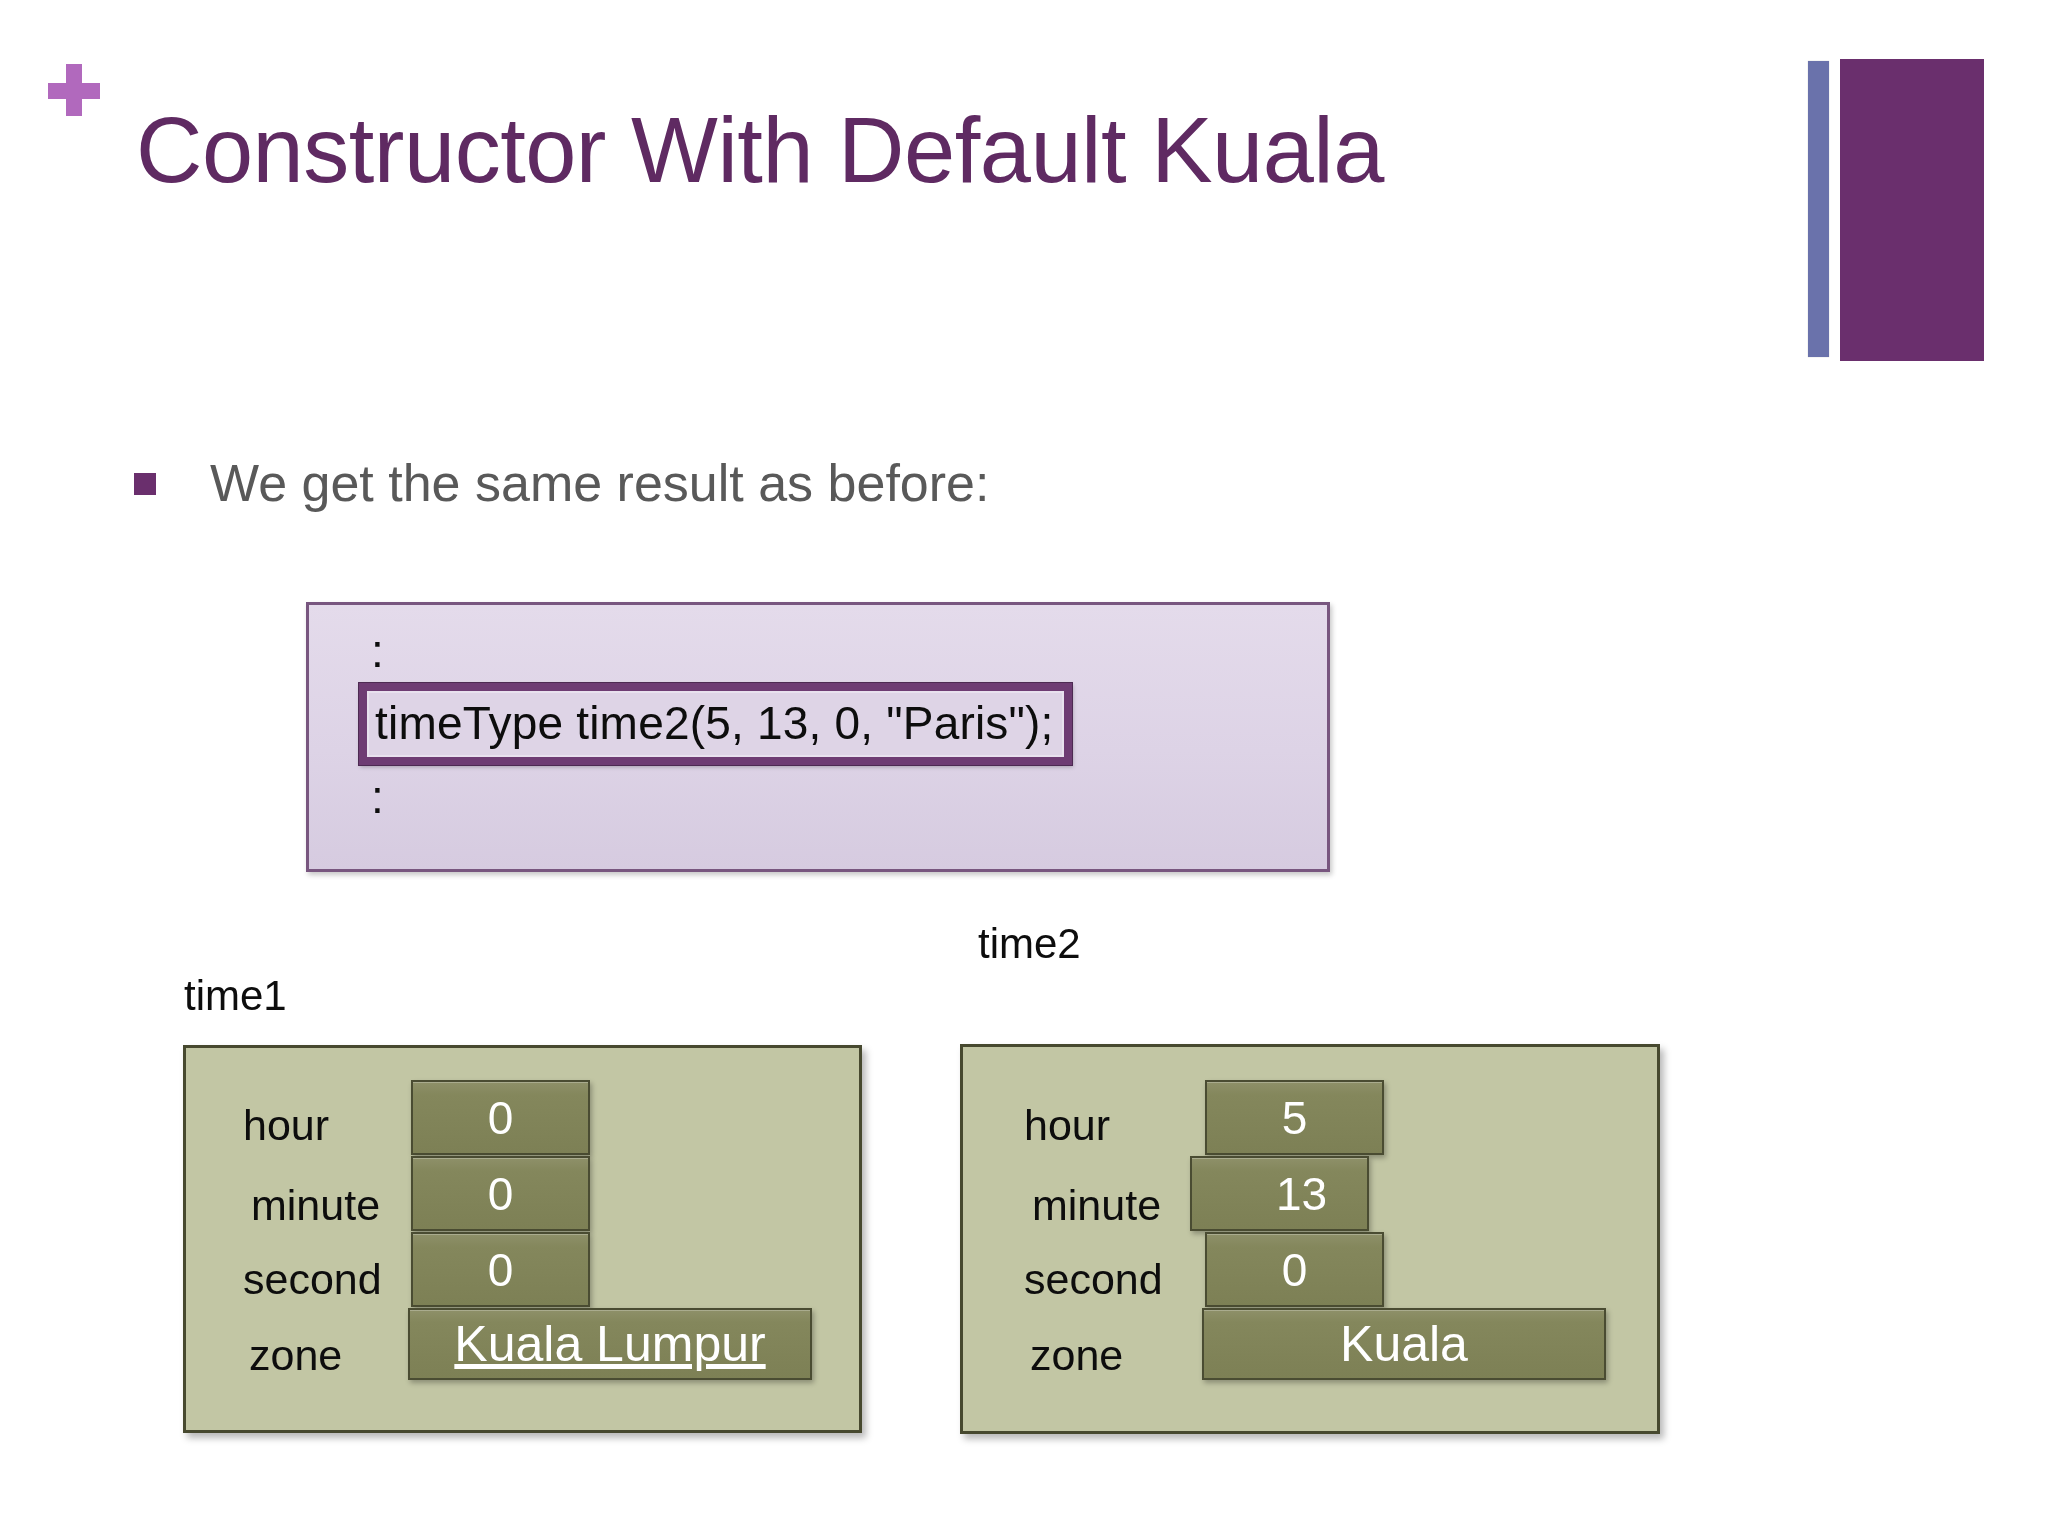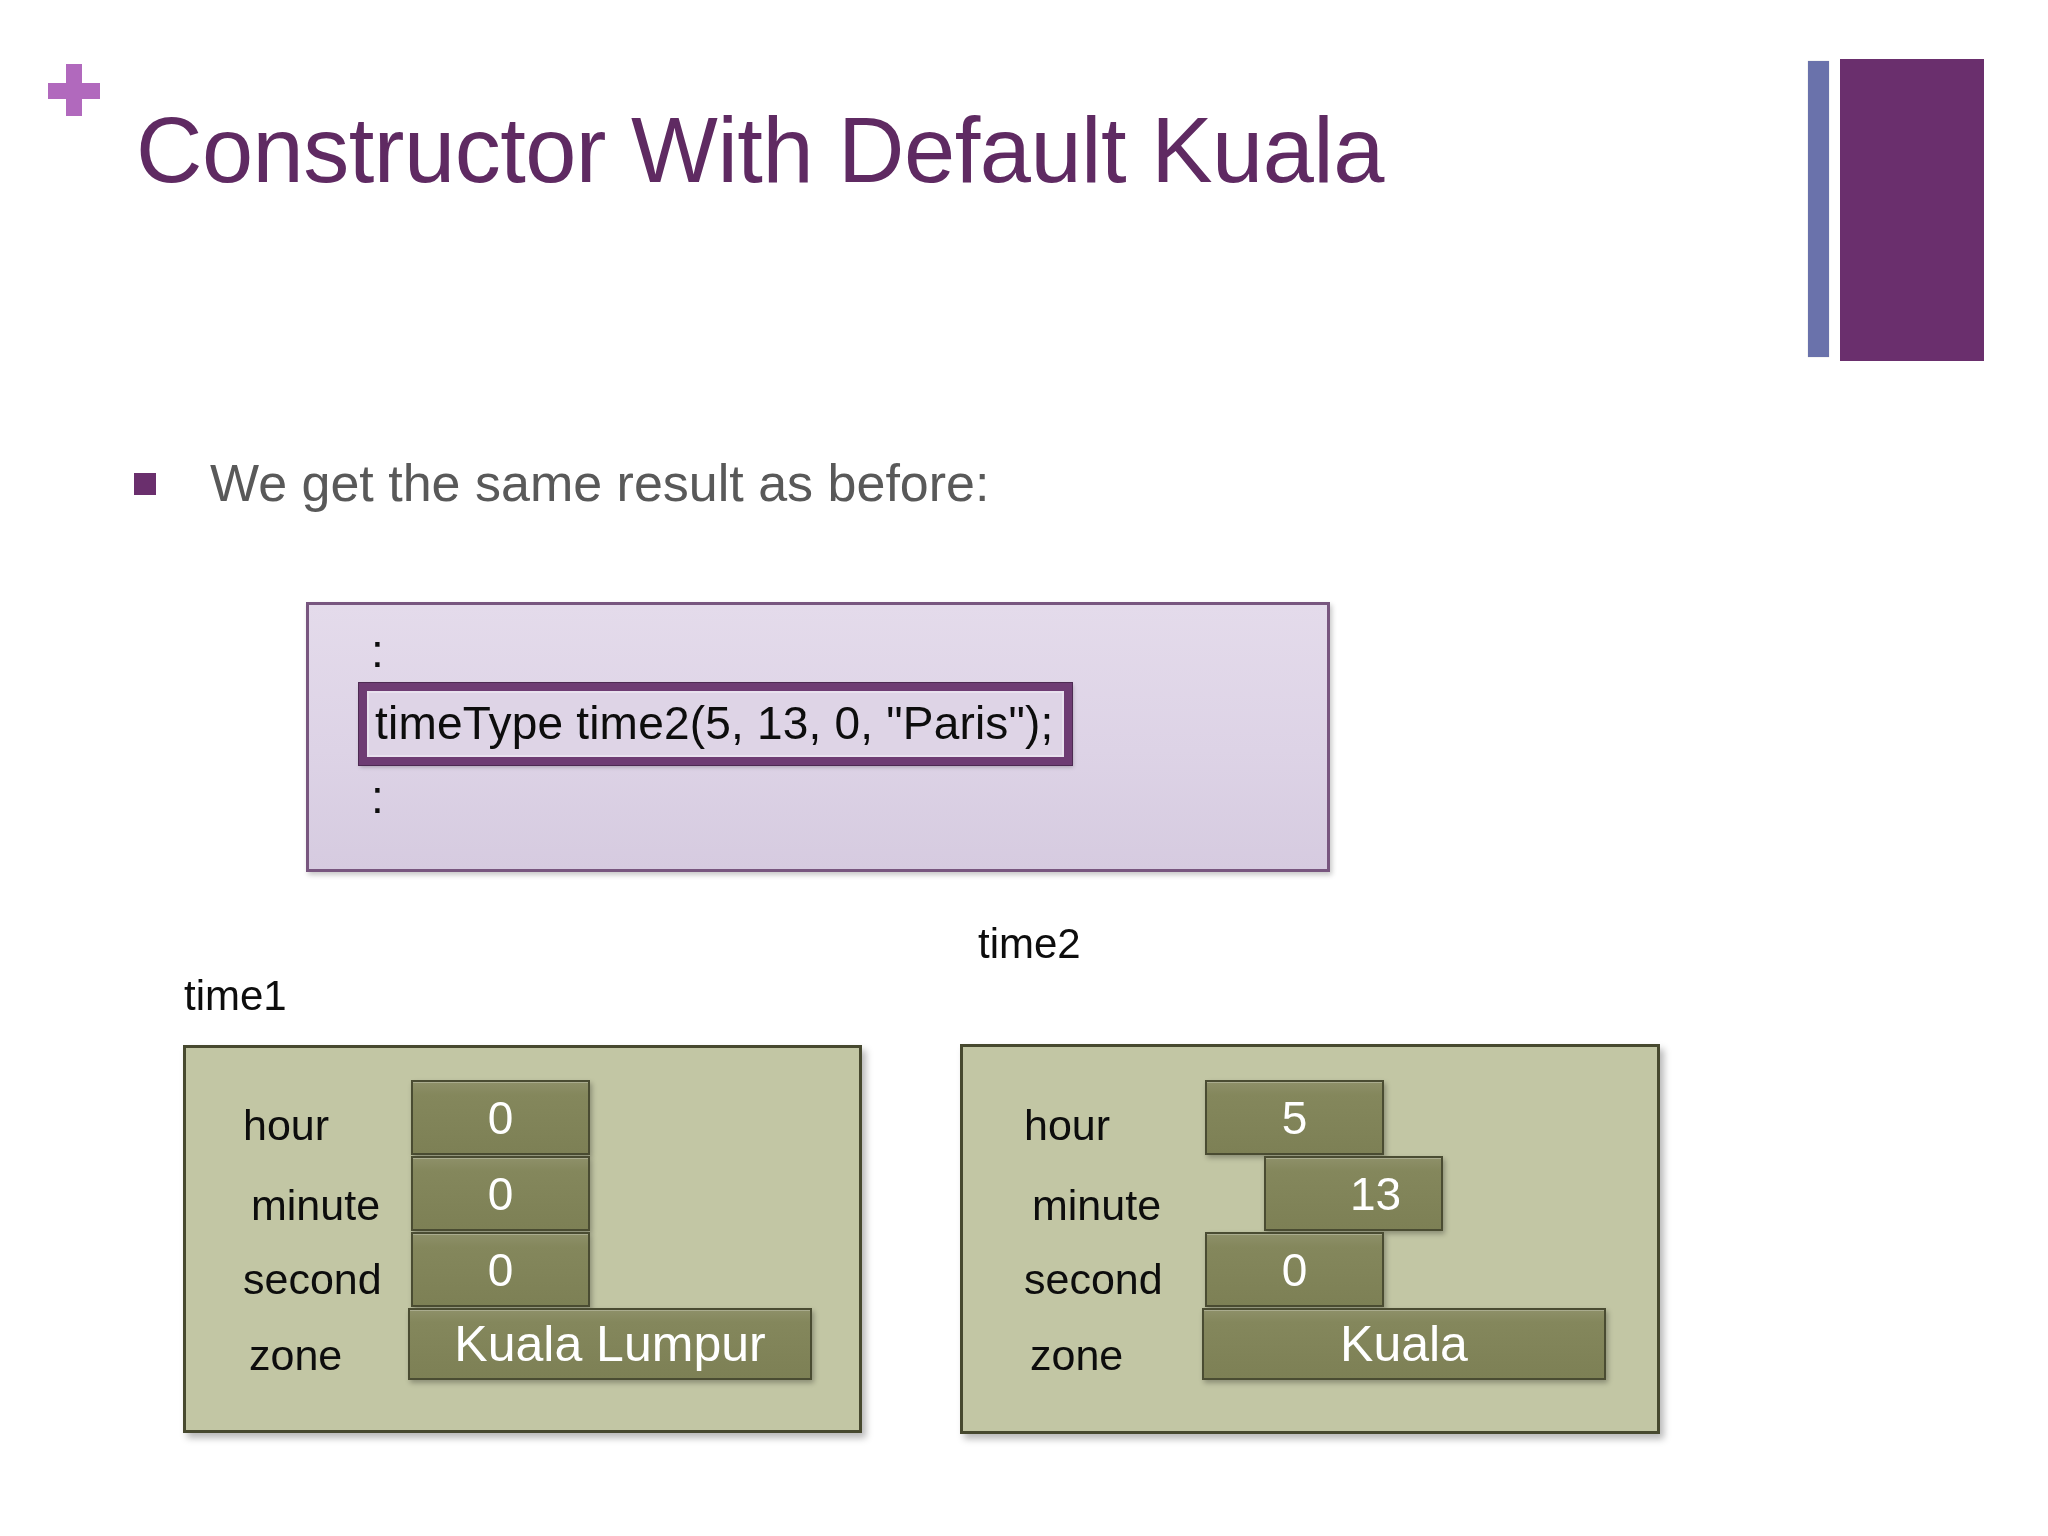--- a/index.html
+++ b/index.html
@@ -204,27 +204,27 @@
 <div class="obj-box" style="left:183px; top:1045px; width:679px; height:388px;"></div>
 
 <div class="field-label" style="left:243px; top:1104px;">hour</div>
 <div class="field-label" style="left:251px; top:1184px;">minute</div>
 <div class="field-label" style="left:243px; top:1258px;">second</div>
 <div class="field-label" style="left:249px; top:1334px;">zone</div>
 
 <div class="value-cell" style="left:411px; top:1080px; width:179px; height:75px;">0</div>
 <div class="value-cell" style="left:411px; top:1156px; width:179px; height:75px;">0</div>
 <div class="value-cell" style="left:411px; top:1232px; width:179px; height:75px;">0</div>
-<div class="value-cell zone-cell" style="left:408px; top:1308px; width:404px; height:72px;">Kuala Lumpur</div>
+<div class="value-cell zone-cell" style="left:408px; top:1308px; width:404px; height:72px;text-decoration:underline;">Kuala Lumpur</div>
 
 <div class="obj-label" style="left:978px; top:923px;">time2</div>
 
 <div class="obj-box" style="left:960px; top:1044px; width:700px; height:390px;"></div>
 
 <div class="field-label" style="left:1024px; top:1104px;">hour</div>
 <div class="field-label" style="left:1032px; top:1184px;">minute</div>
 <div class="field-label" style="left:1024px; top:1258px;">second</div>
 <div class="field-label" style="left:1030px; top:1334px;">zone</div>
 
 <div class="value-cell" style="left:1205px; top:1080px; width:179px; height:75px;">5</div>
-<div class="value-cell" style="left:1264px; top:1156px; width:179px; height:75px;padding-left:44px;">13</div>
+<div class="value-cell" style="left:1190px; top:1156px; width:179px; height:75px;padding-left:44px;">13</div>
 <div class="value-cell" style="left:1205px; top:1232px; width:179px; height:75px;">0</div>
 <div class="value-cell zone-cell" style="left:1202px; top:1308px; width:404px; height:72px;">Kuala</div>
 
 </body></html>

